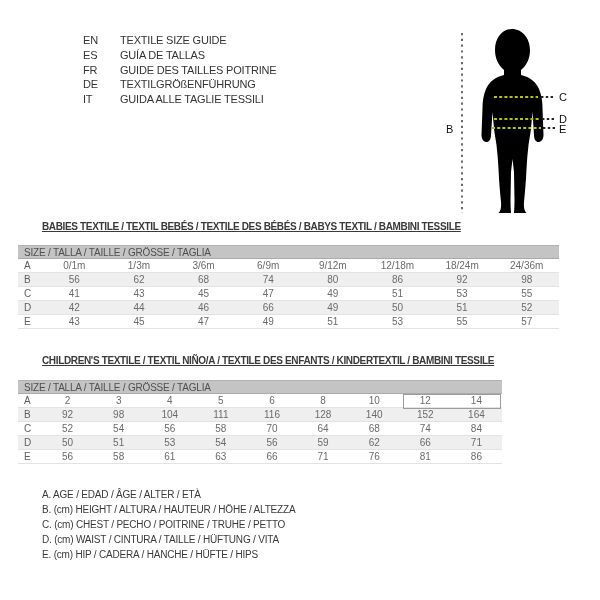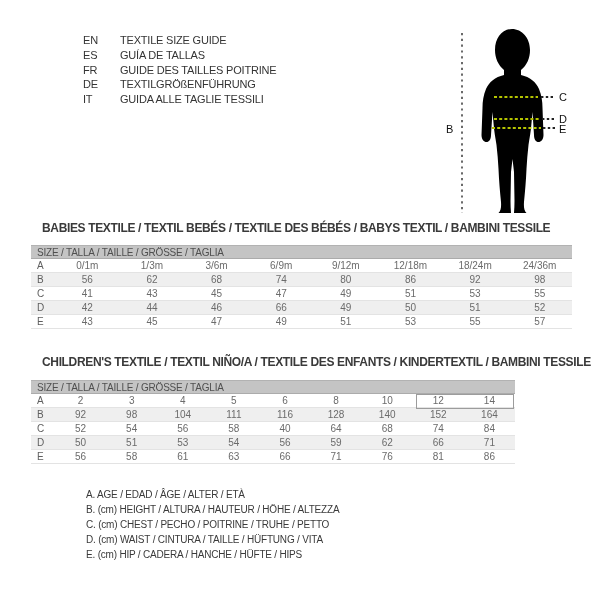--- a/index.html
+++ b/index.html
@@ -15,26 +15,26 @@
   .langs{left:40px;top:33px;font-size:11px;color:#343434;letter-spacing:-0.2px;}
   .lang-row{display:flex;height:14.7px;align-items:center;padding-left:43px;}
   .lang-code{width:37px;}
   .lang-label{white-space:nowrap;}
 
   
   .figure{left:440px;top:18px;width:156px;height:212px;}
   .figure svg text{font-size:11px;fill:#111;font-family:"Liberation Sans",sans-serif;}
 
   
-  .section-title{font-size:12px;font-weight:bold;color:#3a3a3a;letter-spacing:-0.35px;white-space:nowrap;}
+  .section-title{font-size:10px;font-weight:bold;color:#3a3a3a;letter-spacing:-0.35px;white-space:nowrap;text-decoration:underline;}
   .babies-title{left:42px;top:221px;}
   .children-title{left:42px;top:355px;}
 
   
-  .size-table{left:31px;}
+  .size-table{left:18px;}
   .babies-table{top:245px;width:541px;}
   .children-table{top:380px;width:484px;}
   .band{
     height:14px;line-height:14px;background:#c4c4c4;color:#4f4f4f;
     font-size:10px;padding-left:6px;letter-spacing:-0.2px;
     border-top:1px solid #b2b2b2;border-bottom:1px solid #ababab;
     box-sizing:border-box;white-space:nowrap;
   }
   .tbody{position:relative;}
   .trow{
@@ -45,21 +45,21 @@
   .trow.stripe{background:#efefef;}
   .tlabel{padding-left:6px;color:#5e5e5e;}
   .tcell{text-align:center;}
   .hbox{
     position:absolute;left:385px;top:0px;width:98px;height:15px;
     border:1px solid #9c9c9c;box-sizing:border-box;pointer-events:none;
   }
 
   
   .legend{left:42px;top:487px;font-size:10px;color:#3a3a3a;letter-spacing:-0.2px;}
-  .legend-line{height:15px;line-height:15px;white-space:nowrap;margin-left:44px;}
+  .legend-line{height:15px;line-height:15px;white-space:nowrap;}
 </style>
 </head>
 <body>
 
 <div class="abs langs">
   <div class="lang-row">
     <span class="lang-code">EN</span>
     <span class="lang-label">TEXTILE SIZE GUIDE</span>
   </div>
   <div class="lang-row">
@@ -206,21 +206,21 @@
         <span class="tcell">140</span>
         <span class="tcell">152</span>
         <span class="tcell">164</span>
       </div>
       <div class="trow">
         <span class="tlabel">C</span>
         <span class="tcell">52</span>
         <span class="tcell">54</span>
         <span class="tcell">56</span>
         <span class="tcell">58</span>
-        <span class="tcell">40</span>
+        <span class="tcell">70</span>
         <span class="tcell">64</span>
         <span class="tcell">68</span>
         <span class="tcell">74</span>
         <span class="tcell">84</span>
       </div>
       <div class="trow stripe">
         <span class="tlabel">D</span>
         <span class="tcell">50</span>
         <span class="tcell">51</span>
         <span class="tcell">53</span>

